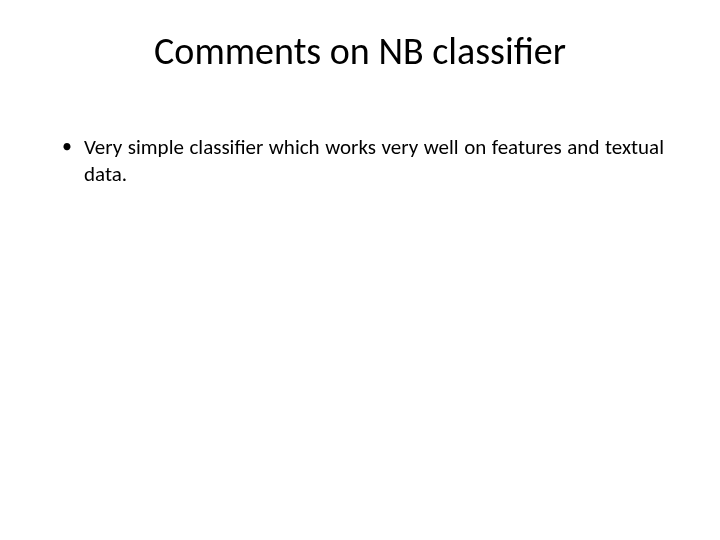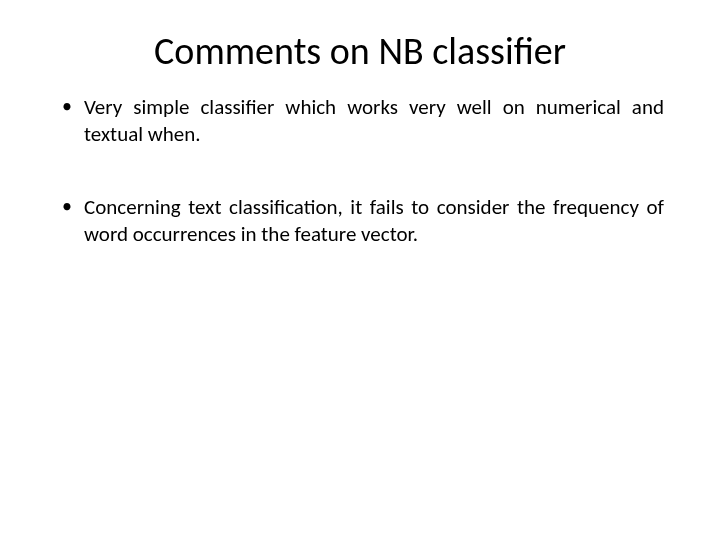--- a/index.html
+++ b/index.html
@@ -8,21 +8,21 @@
       height: 540px;
       background: #fff;
       font-family: Calibri, "Segoe UI", Arial, sans-serif;
       color: #000;
       padding: 28px 56px 20px 56px;
     }
     .title {
       font-size: 38px;
       text-align: center;
       font-weight: 400;
-      margin-bottom: 20px;
+      margin-bottom: 60px;
       letter-spacing: 0;
     }
     .bullets {
       list-style: none;
     }
     .bullets li {
       position: relative;
       padding-left: 28px;
       font-size: 21px;
       line-height: 1.28;
@@ -38,15 +38,14 @@
       font-size: 20px;
       line-height: 1.28;
     }
   </style>
 </head>
 <body>
 
 <h1 class="title">Comments on NB classifier</h1>
 
 <ul class="bullets">
-  <li>Very simple classifier which works very well on numerical and textual when.</li>
-  <li>Concerning text classification, it fails to consider the frequency of word occurrences in the feature vector.</li>
+  <li>Very simple classifier which works very well on features and textual data.</li>
 </ul>
 
 </body></html>

